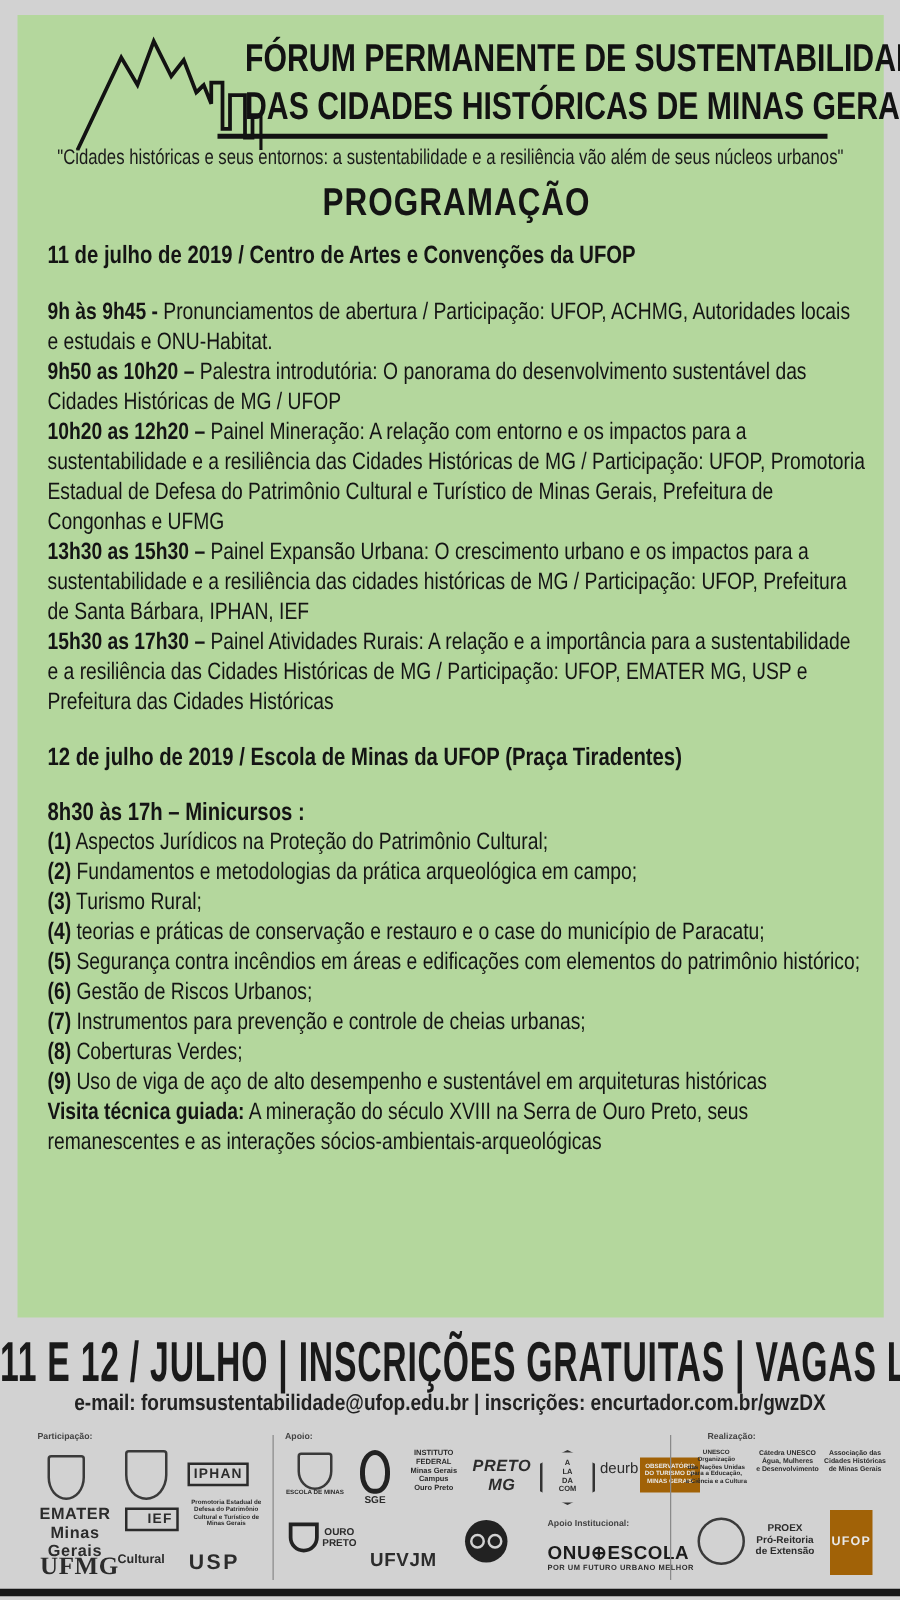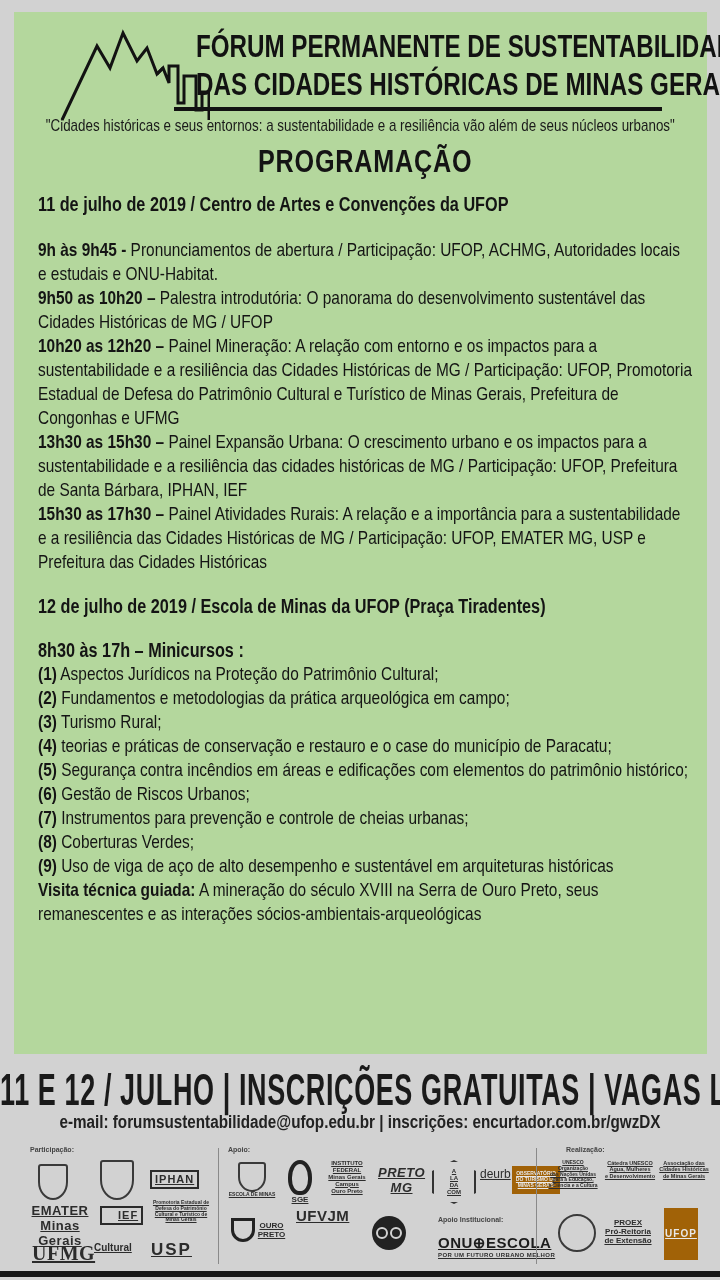--- a/index.html
+++ b/index.html
@@ -25,21 +25,21 @@
   
   .banner{position:absolute;left:0;top:1064px;width:1195px;transform:scaleX(0.6);transform-origin:0 0;
           text-align:center;font-size:45px;font-weight:700;color:#1a1a1a;white-space:nowrap;letter-spacing:1px;}
   .contact{position:absolute;left:0;top:1112px;width:850px;transform:scaleX(0.847);transform-origin:0 0;
            text-align:center;font-size:18px;font-weight:700;color:#222;white-space:nowrap;}
   
   .strip{position:absolute;left:0;top:1142px;width:720px;height:126px;font-size:6.5px;color:#333;}
   .col-label{position:absolute;font-size:7px;color:#444;font-weight:700;}
   .vdiv{position:absolute;top:6px;width:1px;height:116px;background:#8a8a8a;}
   .lg{position:absolute;display:flex;align-items:center;justify-content:center;text-align:center;
-      white-space:pre-line;line-height:1.15;color:#2c2c2c;font-weight:700;text-decoration:underline;}
+      white-space:pre-line;line-height:1.15;color:#2c2c2c;font-weight:700;}
   .lg.dark{background:#a16207;color:#e8e8e8;}
   .lg.bar{border:2px solid #2b2b2b;padding:1px 3px;font-size:11px;letter-spacing:1px;}
   .lg.big{font-size:13px;letter-spacing:0.5px;}
   .crest{border:2px solid #3a3a3a;border-radius:3px 3px 50% 50%;width:26px;height:32px;}
   .seal{border:2px solid #3a3a3a;border-radius:50%;width:34px;height:34px;font-size:5.5px;}
   .disc{background:#222;border-radius:50%;width:34px;height:34px;}
   .disc i{width:8px;height:8px;border:2px solid #d2d2d2;border-radius:50%;display:inline-block;margin:1px;}
   .onu{font-size:15px;letter-spacing:0.5px;font-weight:700;color:#1c1c1c;}
   .onu-tag{font-size:6px;letter-spacing:0.4px;color:#2c2c2c;font-weight:700;}
   .bottom-line{position:absolute;left:0;top:1271px;width:720px;height:6px;background:#161616;}
@@ -127,21 +127,21 @@
 LA
 DA
 COM</div>
     <div class="lg" style="left:480px;top:26px;font-size:12px;font-weight:400;text-align:center;">deurb</div>
     <div class="lg dark" style="left:512px;top:24px;width:48px;height:28px;font-size:5px;">OBSERVATÓRIO
 DO TURISMO DE
 MINAS GERAIS</div>
 
     <div class="lg" style="left:230px;top:76px;width:56px;font-size:8px;"><span style="display:inline-block;width:18px;height:18px;border:3px solid #222;border-radius:0 0 50% 50%;margin-right:3px;"></span><span>OURO
 PRETO</span></div>
-    <div class="lg big" style="left:296px;top:65px;font-size:15px;">UFVJM</div>
+    <div class="lg big" style="left:296px;top:98px;font-size:15px;">UFVJM</div>
     <div class="lg disc" style="left:372px;top:74px;"><i></i><i></i></div>
 
     <span class="col-label" style="left:438px;top:74px;">Apoio Institucional:</span>
     <div class="lg onu" style="left:438px;top:92px;">ONU⊕ESCOLA</div>
     <div class="lg onu-tag" style="left:438px;top:110px;">POR UM FUTURO URBANO MELHOR</div>
 
     <div class="vdiv" style="left:536px;"></div>
 
     <span class="col-label" style="left:566px;top:4px;">Realização:</span>
     <div class="lg" style="left:546px;top:18px;width:54px;font-size:5px;">UNESCO

